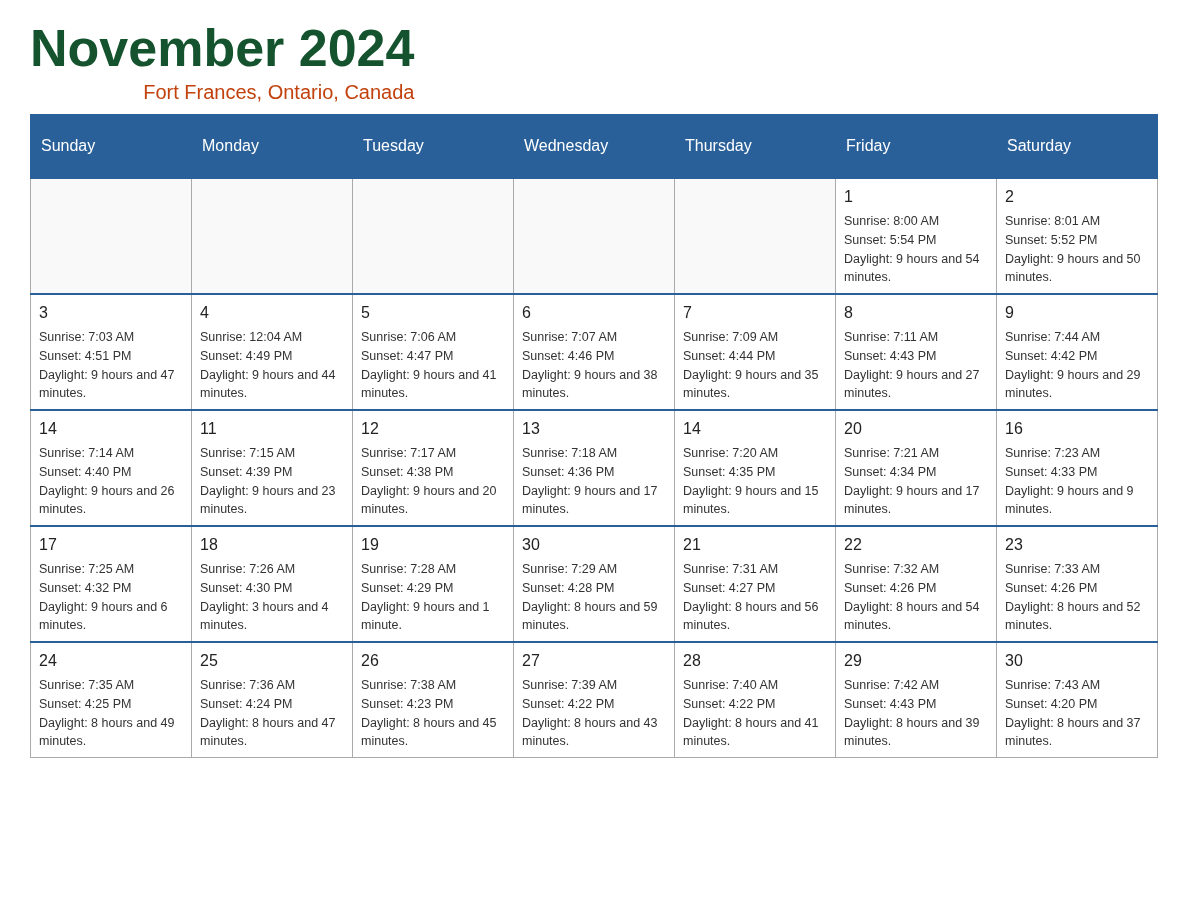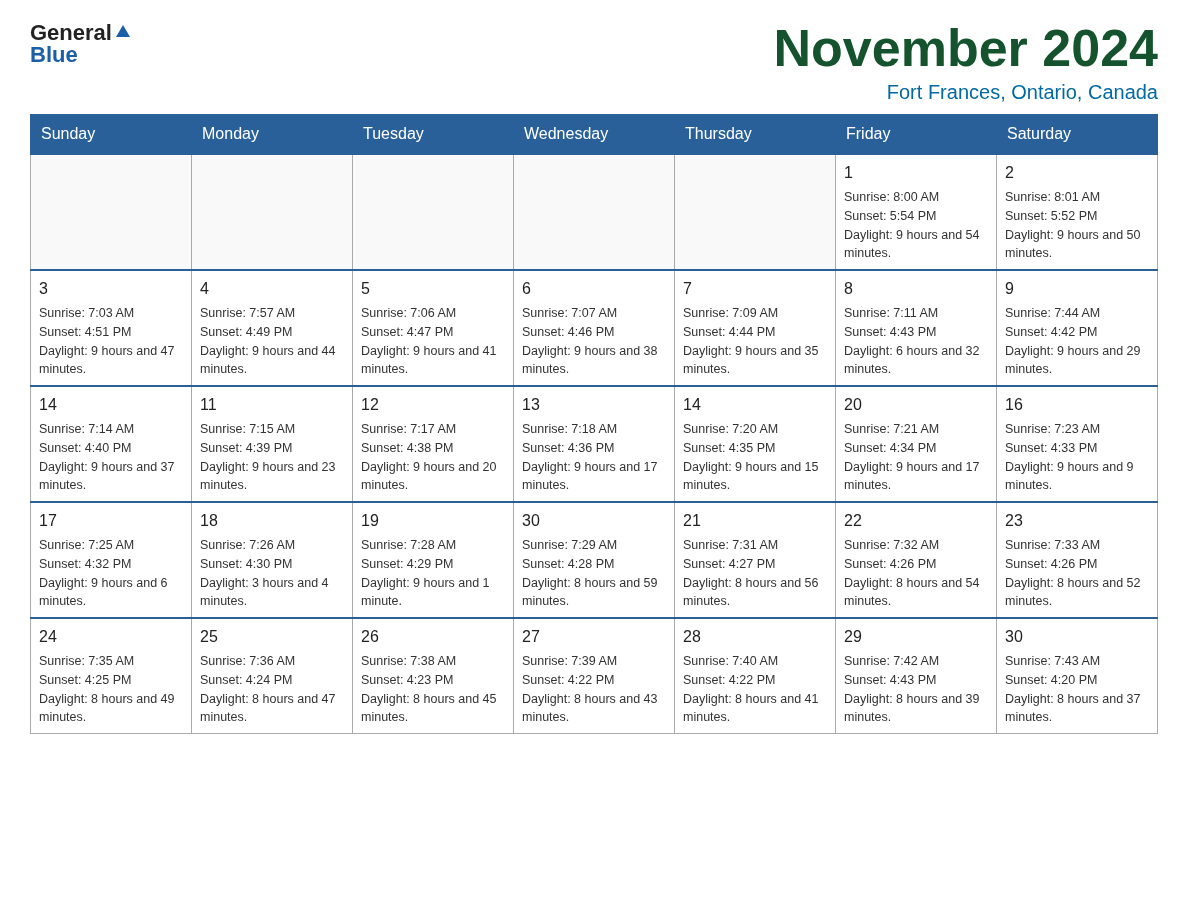--- a/index.html
+++ b/index.html
@@ -33,33 +33,33 @@
       text-align: right;
     }
     .month-title {
       font-size: 52px;
       font-weight: bold;
       color: #14532d;
       line-height: 1.1;
     }
     .location {
       font-size: 20px;
-      color: #0369a1;
+      color: #c2410c;
       margin-top: 4px;
     }
     table {
       width: 100%;
       border-collapse: collapse;
       margin-top: 8px;
     }
     th {
       background-color: #2a6099;
       color: #fff;
       text-align: left;
-      padding: 10px 10px;
+      padding: 22px 10px;
       font-size: 16px;
       font-weight: normal;
       border: 1px solid #2a6099;
     }
     td {
       vertical-align: top;
       border: 1px solid #aaa;
       padding: 6px 8px;
       width: 14.28%;
       height: 110px;
@@ -78,35 +78,20 @@
       border-top: 2px solid #2a6099;
     }
     .empty-cell {
       background: #f9f9f9;
     }
   </style>
 </head>
 <body>
 
 <div class="header">
-  <div class="logo">
-    <div>
-      <div style="display:flex;align-items:center;">
-        <span class="logo-general">General</span>
-        <span class="logo-icon">
-          <svg width="18" height="18" viewBox="0 0 18 18" style="margin-left:2px;margin-top:-2px;">
-            <polygon points="9,2 16,14 2,14" fill="#1a5fa8"></polygon>
-          </svg>
-        </span>
-      </div>
-      <div style="margin-top:-4px;">
-        <span class="logo-blue">Blue</span>
-      </div>
-    </div>
-  </div>
   <div class="title-section">
     <div class="month-title">November 2024</div>
     <div class="location">Fort Frances, Ontario, Canada</div>
   </div>
 </div>
 
 <table>
   <thead>
     <tr>
       <th>Sunday</th>
@@ -140,21 +125,21 @@
       </tr>
       <tr class="week-row">
         <td>
           <span class="day-num">3</span>
           <div>Sunrise: 7:03 AM</div>
           <div>Sunset: 4:51 PM</div>
           <div>Daylight: 9 hours and 47 minutes.</div>
         </td>
         <td>
           <span class="day-num">4</span>
-          <div>Sunrise: 7:57 AM</div>
+          <div>Sunrise: 12:04 AM</div>
           <div>Sunset: 4:49 PM</div>
           <div>Daylight: 9 hours and 44 minutes.</div>
         </td>
         <td>
           <span class="day-num">5</span>
           <div>Sunrise: 7:06 AM</div>
           <div>Sunset: 4:47 PM</div>
           <div>Daylight: 9 hours and 41 minutes.</div>
         </td>
         <td>
@@ -166,35 +151,35 @@
         <td>
           <span class="day-num">7</span>
           <div>Sunrise: 7:09 AM</div>
           <div>Sunset: 4:44 PM</div>
           <div>Daylight: 9 hours and 35 minutes.</div>
         </td>
         <td>
           <span class="day-num">8</span>
           <div>Sunrise: 7:11 AM</div>
           <div>Sunset: 4:43 PM</div>
-          <div>Daylight: 6 hours and 32 minutes.</div>
+          <div>Daylight: 9 hours and 27 minutes.</div>
         </td>
         <td>
           <span class="day-num">9</span>
           <div>Sunrise: 7:44 AM</div>
           <div>Sunset: 4:42 PM</div>
           <div>Daylight: 9 hours and 29 minutes.</div>
         </td>
       </tr>
       <tr class="week-row">
         <td>
           <span class="day-num">14</span>
           <div>Sunrise: 7:14 AM</div>
           <div>Sunset: 4:40 PM</div>
-          <div>Daylight: 9 hours and 37 minutes.</div>
+          <div>Daylight: 9 hours and 26 minutes.</div>
         </td>
         <td>
           <span class="day-num">11</span>
           <div>Sunrise: 7:15 AM</div>
           <div>Sunset: 4:39 PM</div>
           <div>Daylight: 9 hours and 23 minutes.</div>
         </td>
         <td>
           <span class="day-num">12</span>
           <div>Sunrise: 7:17 AM</div>

